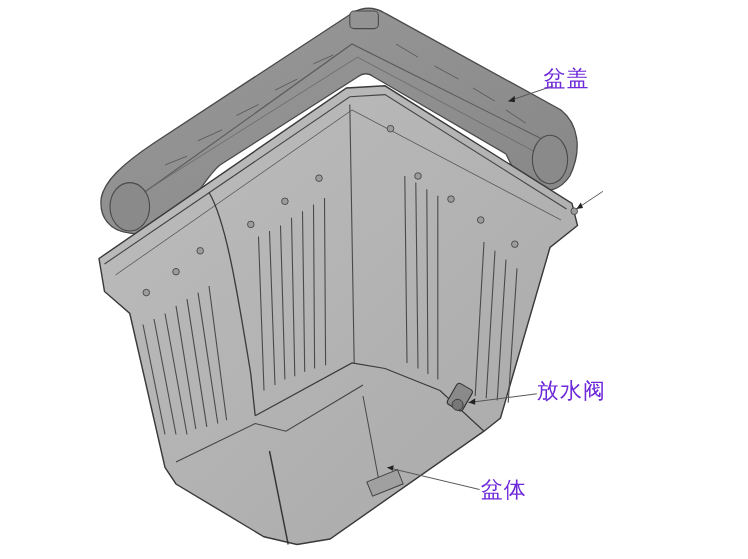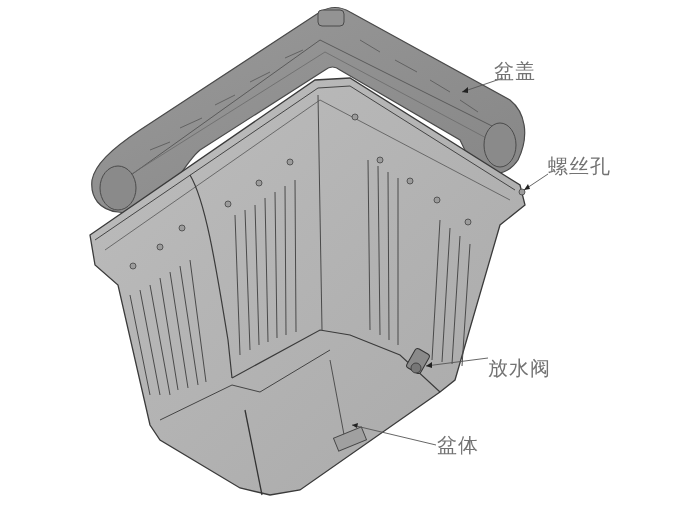--- a/index.html
+++ b/index.html
@@ -1,18 +1,18 @@
 <!DOCTYPE html>
 <html><head>
 <meta charset="utf-8">
 <style>
   html, body { margin:0; padding:0; background:#ffffff; }
   body { width:680px; height:508px; position:relative; overflow:hidden; font-family:"DejaVu Serif","Liberation Serif",serif; }
   #stage { position:absolute; left:0; top:0; width:680px; height:508px; }
-  .label { position:absolute; font-size:20px; color:#737373; font-weight:normal; letter-spacing:1px; white-space:nowrap; font-family:"DejaVu Sans","Liberation Sans",sans-serif; }
+  .label { position:absolute; font-size:20px; color:#6d28d9; font-weight:normal; letter-spacing:1px; white-space:nowrap; font-family:"DejaVu Sans","Liberation Sans",sans-serif; }
 </style>
 </head>
 <body>
 
 <div id="stage">
   <svg width="680" height="508" viewBox="0 0 680 508" xmlns="http://www.w3.org/2000/svg">
     <defs>
       <linearGradient id="bodyGrad" x1="0" y1="0" x2="1" y2="1">
         <stop offset="0" stop-color="#bdbdbd"></stop>
         <stop offset="1" stop-color="#a9a9a9"></stop>
@@ -94,16 +94,15 @@
     </g>
     <g fill="#222">
       <polygon points="462,92 468,87 468,93"></polygon>
       <polygon points="524,190 528,184 530,189"></polygon>
       <polygon points="426,366 432,362 432,368"></polygon>
       <polygon points="352,425 358,423 357,428"></polygon>
     </g>
   </svg>
 
   <div class="label" style="left:494px;top:58px;">盆盖</div>
-  <div class="label" style="left:548px;top:153px;">螺丝孔</div>
-  <div class="label" style="left:488px;top:342px;margin-top:13px;">放水阀</div>
+  <div class="label" style="left:488px;top:342px;">放水阀</div>
   <div class="label" style="left:437px;top:432px;text-align:center;">盆体</div>
 </div>
 
 </body></html>

